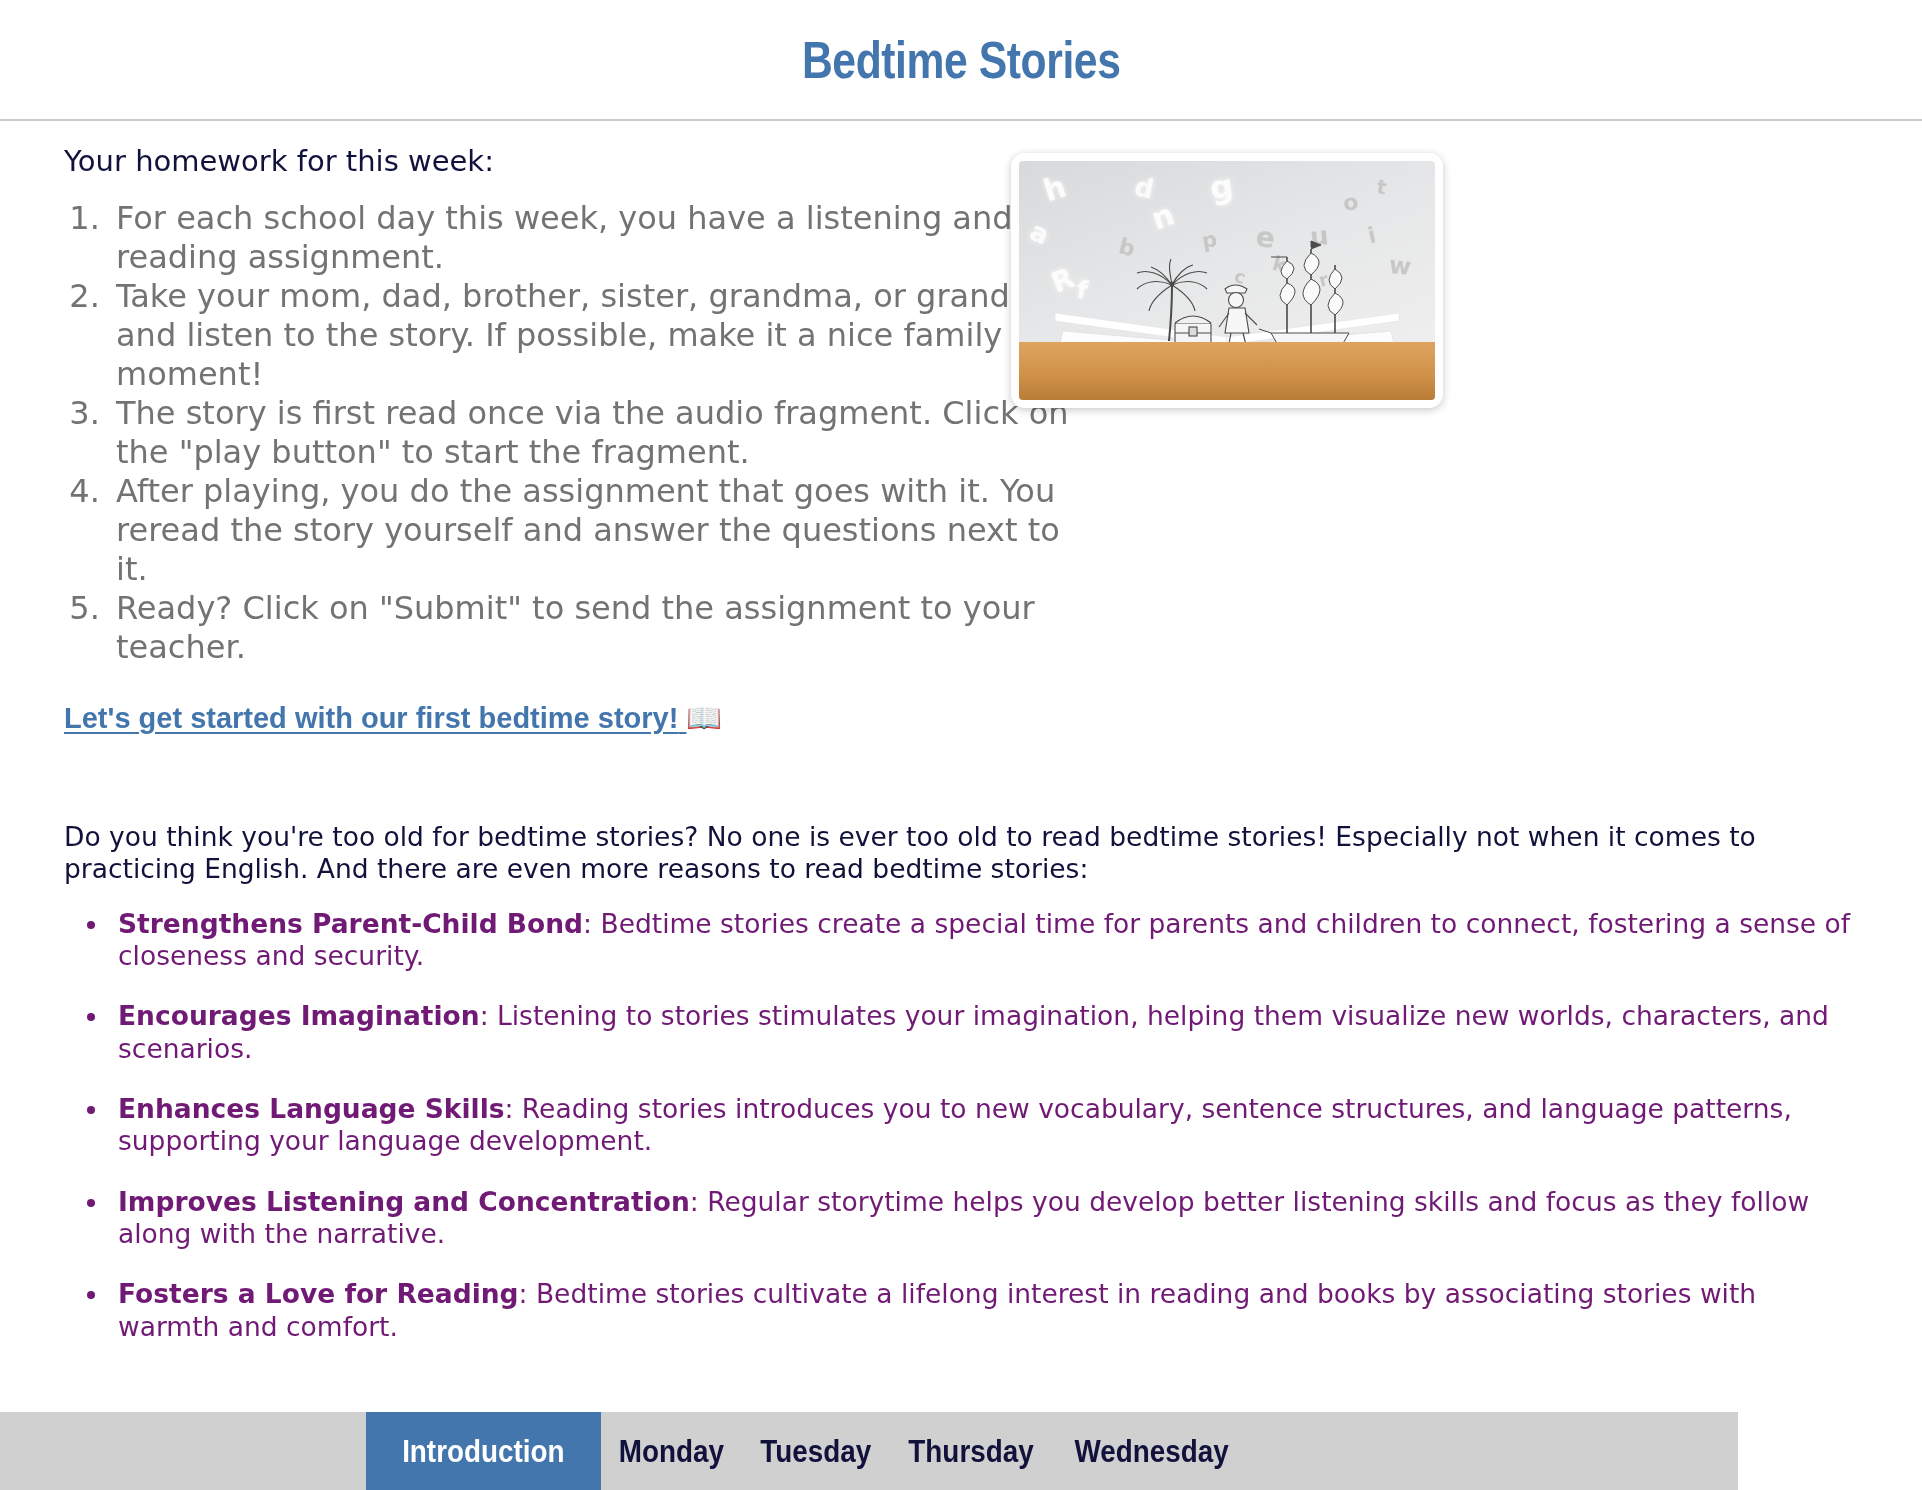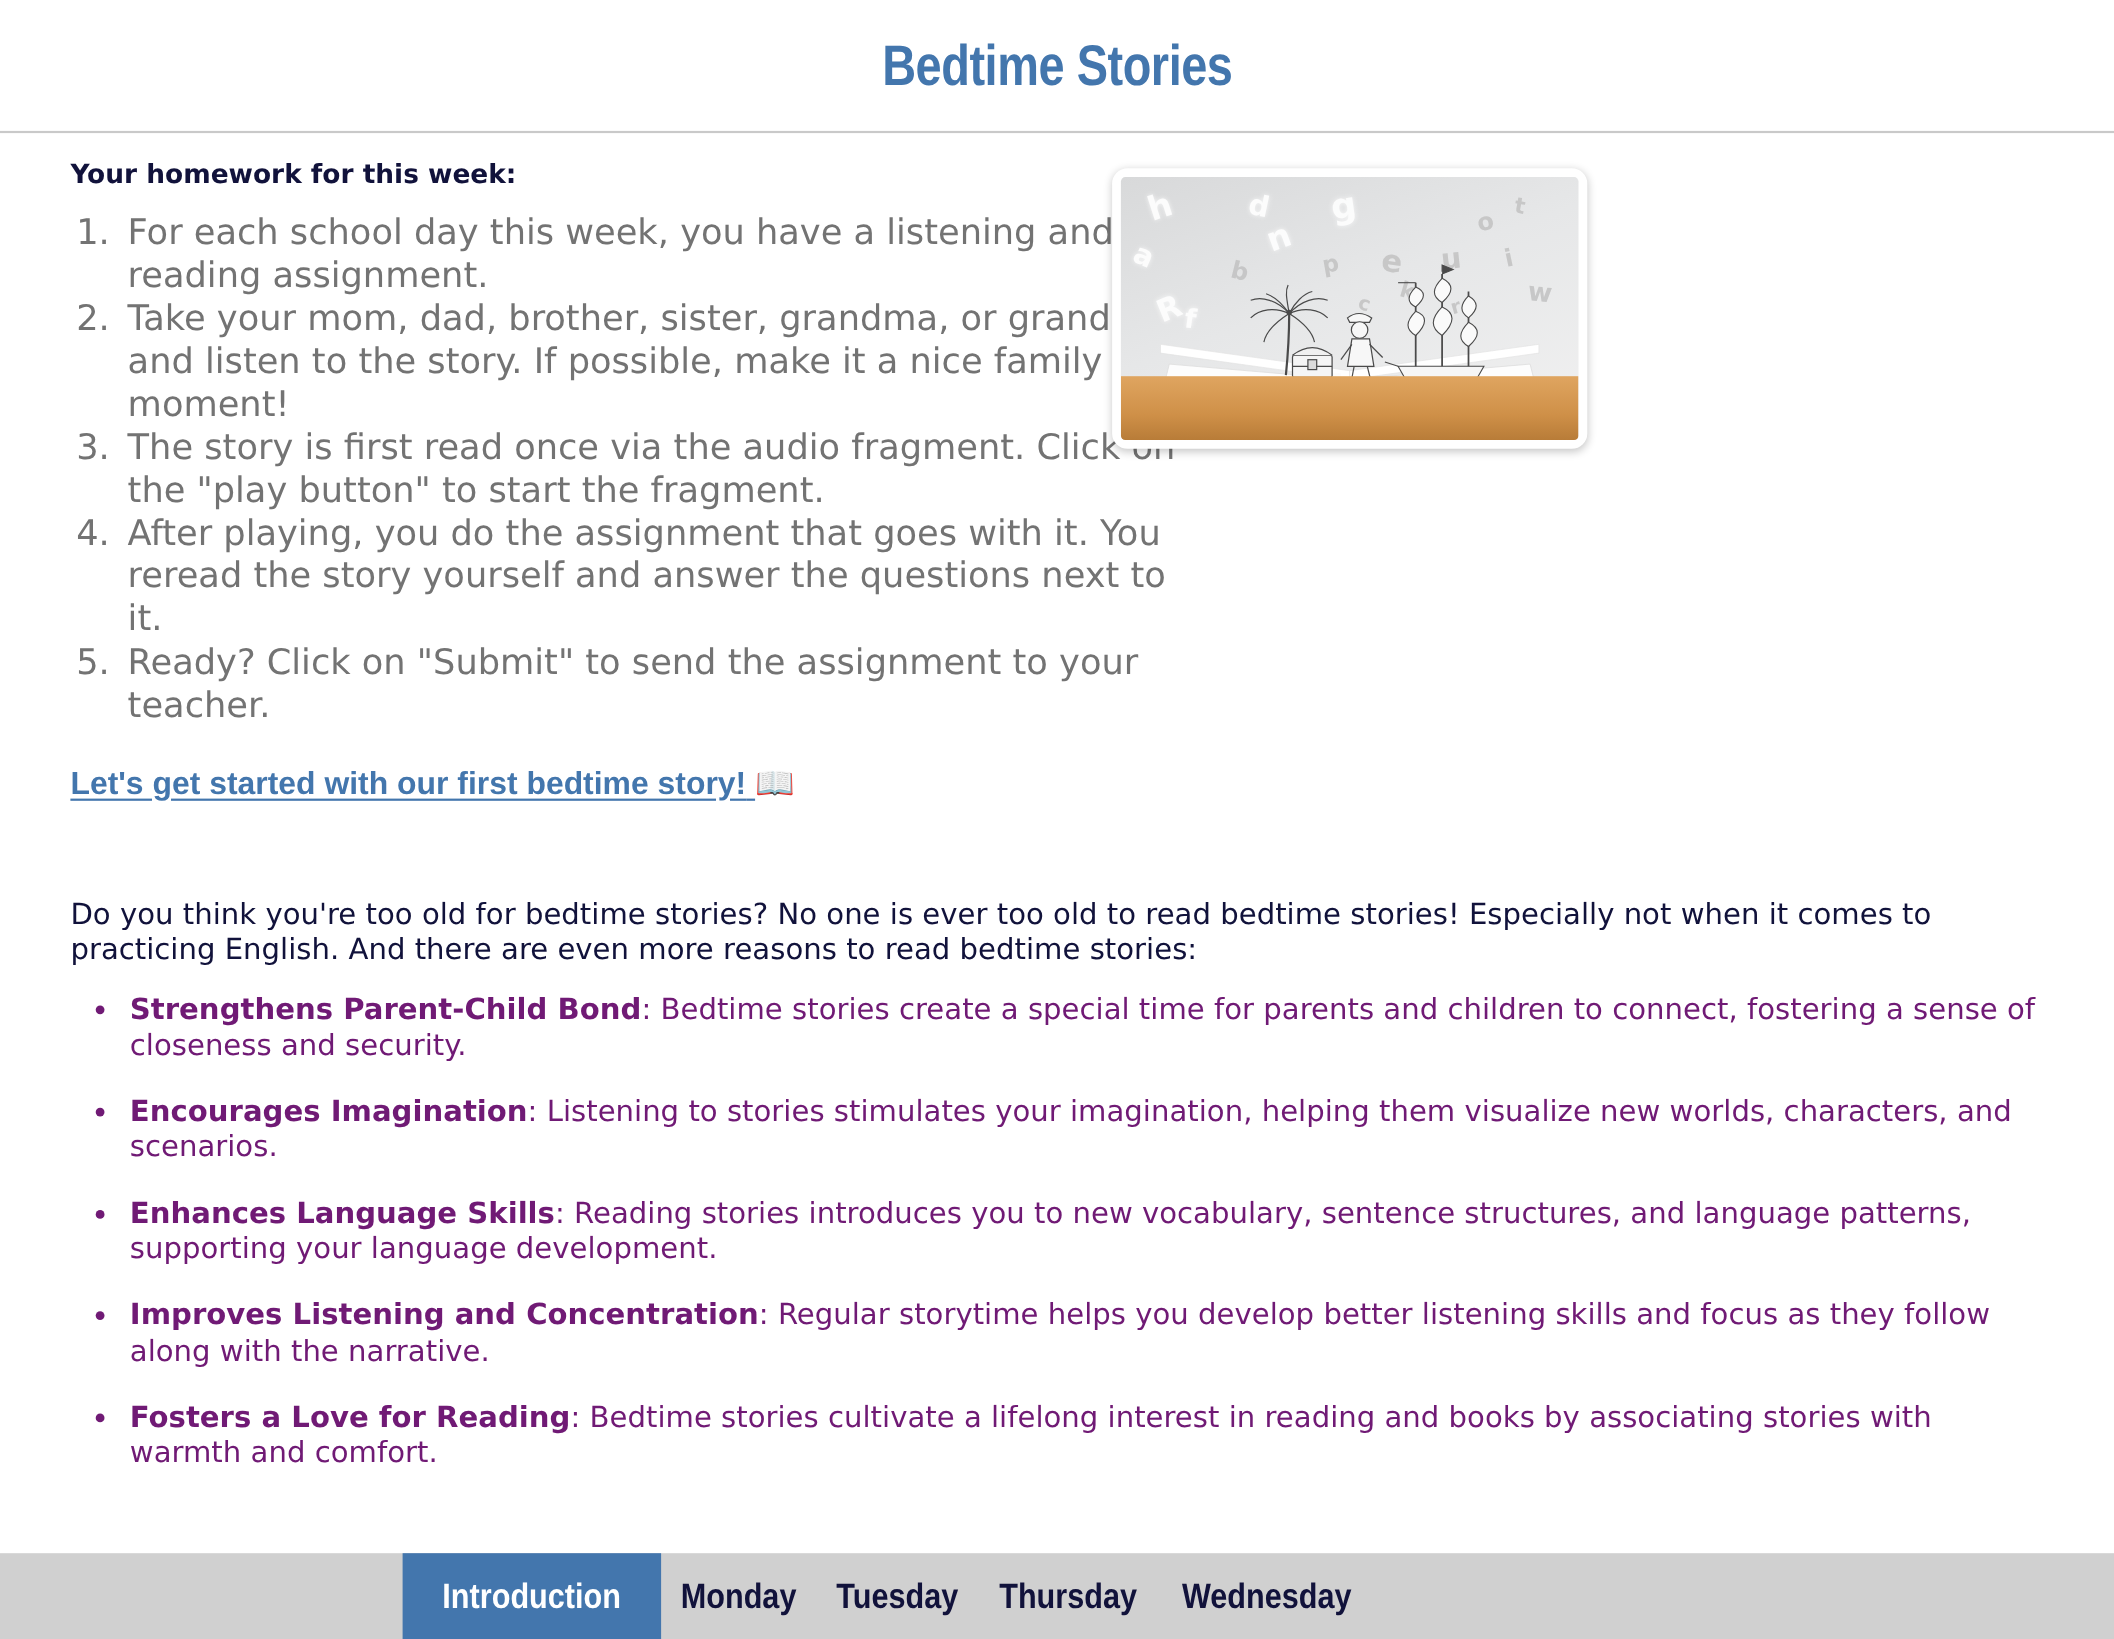--- a/index.html
+++ b/index.html
@@ -37,22 +37,22 @@
   }
 
   
   .content {
     padding: 0 64px;
     position: relative;
   }
 
   .homework-heading {
     font-family: "DejaVu Sans", sans-serif;
-    font-weight: bold;
-    font-size: 24px;
+    font-weight: normal;
+    font-size: 29px;
     color: #11123b;
     margin: 22px 0 0 0;
     line-height: 1.3;
   }
 
   .homework-list {
     margin: 18px 0 0 0;
     padding-left: 46px;
     max-width: 960px;
     font-size: 32px;
@@ -147,21 +147,21 @@
     margin-bottom: 28px;
     padding-left: 8px;
   }
   .benefits-list li b { font-weight: bold; }
 
   
   .tabbar {
     position: absolute;
     left: 0;
     bottom: 0;
-    width: 1922px;
+    width: 1738px;
     height: 78px;
     background: #d0d0d0;
     display: flex;
     align-items: stretch;
   }
   .tabbar-spacer { width: 366px; flex: none; }
   .tab {
     display: flex;
     align-items: center;
     justify-content: center;

